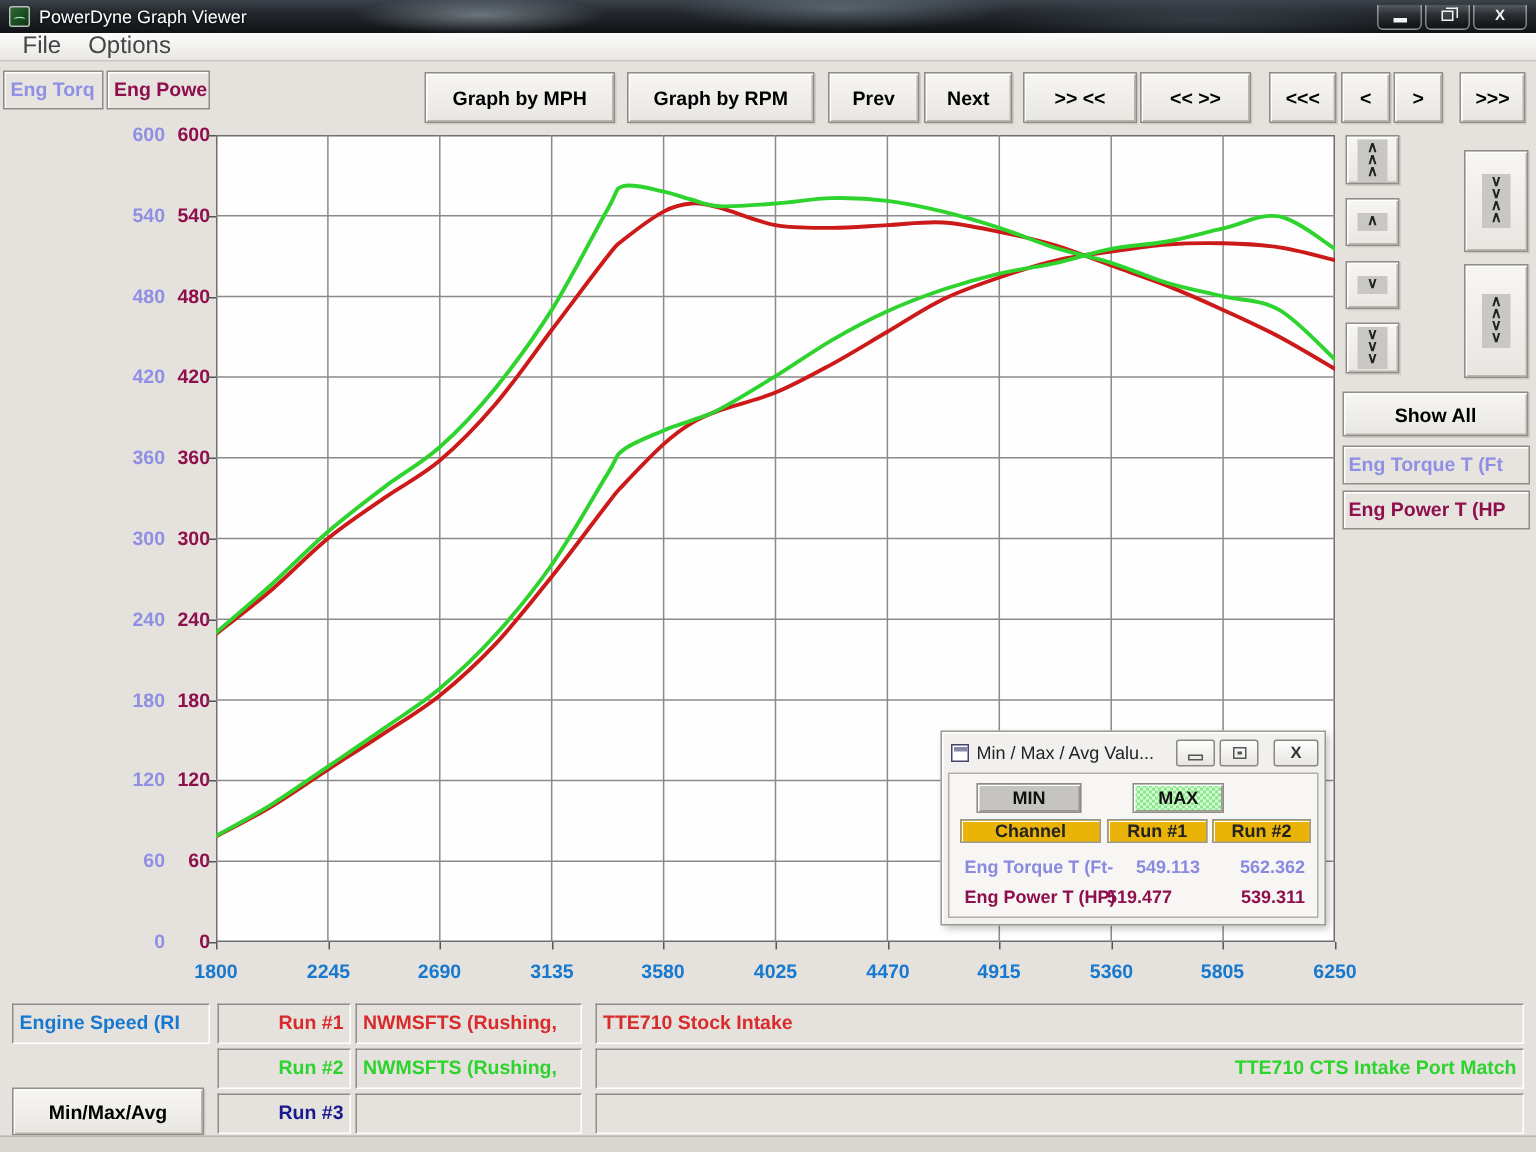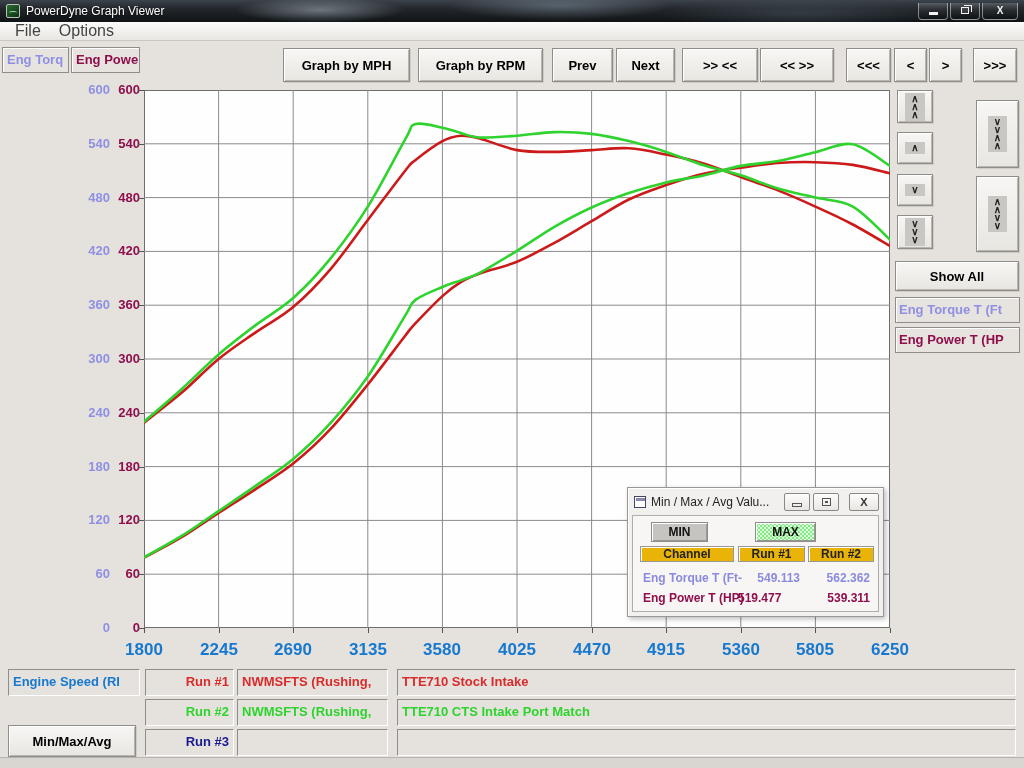--- a/index.html
+++ b/index.html
@@ -43,21 +43,21 @@
   .tab-power{left:71px;top:47px;width:69px;color:#8e0f4c;}
   .btn{position:absolute;background:linear-gradient(180deg,#f7f6f4,#e8e6e1);
     border:1px solid #8f8d89;box-shadow:inset 1px 1px 0 #ffffff, inset -1px -1px 0 #b9b6b0, 1px 1px 0 #cfccc7;
     font-size:13px;font-weight:bold;color:#000;display:flex;align-items:center;justify-content:center;
     white-space:nowrap;cursor:default;}
   .tb{top:48px;height:34px;}
 
   
   .plot-area{position:absolute;left:144px;top:90px;width:746px;height:538px;background:#fff;}
   .axis-label{position:absolute;height:18px;font-size:13px;font-weight:bold;text-align:right;line-height:18px;}
-  .x-label{position:absolute;width:64px;height:16px;font-size:17px;font-weight:bold;color:#1778cf;text-align:center;}
+  .x-label{position:absolute;width:64px;height:16px;font-size:13px;font-weight:bold;color:#1778cf;text-align:center;}
   .tick{position:absolute;background:#555;}
 
   
   .scroll-btn{flex-direction:column;line-height:8px;}
   .pad{background:#c9c7c3;display:flex;flex-direction:column;align-items:center;justify-content:center;
     font-size:10px;font-weight:bold;color:#222;line-height:8px;padding:2px 6px;}
   .chan-label{position:absolute;border:1px solid #8f8d89;box-shadow:inset 1px 1px 0 #fff;
     font-size:13px;font-weight:bold;line-height:24px;padding-left:3px;overflow:hidden;white-space:nowrap;background:#e7e4e0;}
 
   
@@ -71,21 +71,21 @@
     background:linear-gradient(180deg,#fdfdfd,#e8e6e2);display:flex;align-items:center;justify-content:center;
     font-size:10px;font-weight:bold;color:#333;}
   .mm-btn.close{width:30px;margin-left:10px;font-size:11px;}
   .g-min{display:block;width:10px;height:4px;border:1px solid #555;margin-top:6px;}
   .g-res{display:block;width:9px;height:8px;border:1px solid #555;position:relative;}
   .g-res::before{content:"";position:absolute;left:2px;top:2px;right:2px;bottom:2px;border:1px solid #555;}
   .mm-body{position:absolute;left:4px;right:4px;top:27px;bottom:4px;border:1px solid #b0aeaa;background:#f7f6f4;}
   .mm-minmax{position:absolute;height:20px;border:1px solid #8f8d89;font-size:12px;font-weight:bold;
     display:flex;align-items:center;justify-content:center;
     box-shadow:inset 1px 1px 0 #fff, inset -1px -1px 0 #9a9893;}
-  .mm-min{left:18px;top:6px;width:57px;background:#c6c4c0;color:#111;}
+  .mm-min{left:18px;top:6px;width:70px;background:#c6c4c0;color:#111;}
   .mm-max{left:122px;top:6px;width:61px;color:#111;
     background:repeating-conic-gradient(#86e886 0% 25%, #d8fbd8 0% 50%) 0 0/4px 4px;}
   .mm-head{position:absolute;top:30px;height:16px;border:1px solid #9a9893;background:#eab308;
     box-shadow:inset 1px 1px 0 #fff;font-size:12px;font-weight:bold;color:#222;text-align:center;line-height:14px;}
   .mm-cell{position:absolute;height:16px;font-size:12px;font-weight:bold;line-height:16px;white-space:nowrap;}
 
   
   .sunken{position:absolute;border:1px solid;border-color:#8f8d89 #ffffff #ffffff #8f8d89;
     font-size:13px;font-weight:bold;line-height:24px;padding:0 4px;overflow:hidden;white-space:nowrap;background:#e5e2de;}
   .footer{position:absolute;left:0;top:757px;width:1024px;height:11px;background:#d9d6d1;border-top:1px solid #b7b4af;}
@@ -286,21 +286,21 @@
     </div>
   </div>
 
   <div class="sunken" style="left:8px;top:669px;width:132px;height:27px;color:#1778cf;">Engine Speed (RI</div>
   <div id="run-rows">
       <div class="sunken" style="left:145px;width:89px;top:669px;height:27px;color:#d92b2b;text-align:right;">Run #1</div>
       <div class="sunken" style="left:237px;width:151px;top:669px;height:27px;color:#d92b2b;text-align:left;">NWMSFTS (Rushing,</div>
       <div class="sunken" style="left:397px;width:619px;top:669px;height:27px;color:#d92b2b;text-align:left;">TTE710 Stock Intake</div>
       <div class="sunken" style="left:145px;width:89px;top:699px;height:27px;color:#2ed32e;text-align:right;">Run #2</div>
       <div class="sunken" style="left:237px;width:151px;top:699px;height:27px;color:#2ed32e;text-align:left;">NWMSFTS (Rushing,</div>
-      <div class="sunken" style="left:397px;width:619px;top:699px;height:27px;color:#2ed32e;text-align:left;">TTE710 CTS Intake Port Match</div>
+      <div class="sunken" style="left:397px;width:619px;top:699px;height:27px;color:#2ed32e;text-align:right;">TTE710 CTS Intake Port Match</div>
       <div class="sunken" style="left:145px;width:89px;top:729px;height:27px;color:#1a1a90;text-align:right;">Run #3</div>
       <div class="sunken" style="left:237px;width:151px;top:729px;height:27px;color:#1a1a90;text-align:left;"></div>
       <div class="sunken" style="left:397px;width:619px;top:729px;height:27px;color:#1a1a90;text-align:left;"></div>
     </div>
   <div class="btn" style="left:8px;top:725px;width:128px;height:32px;">Min/Max/Avg</div>
 
   <div class="footer"></div>
 </div>
 
 </body></html>

